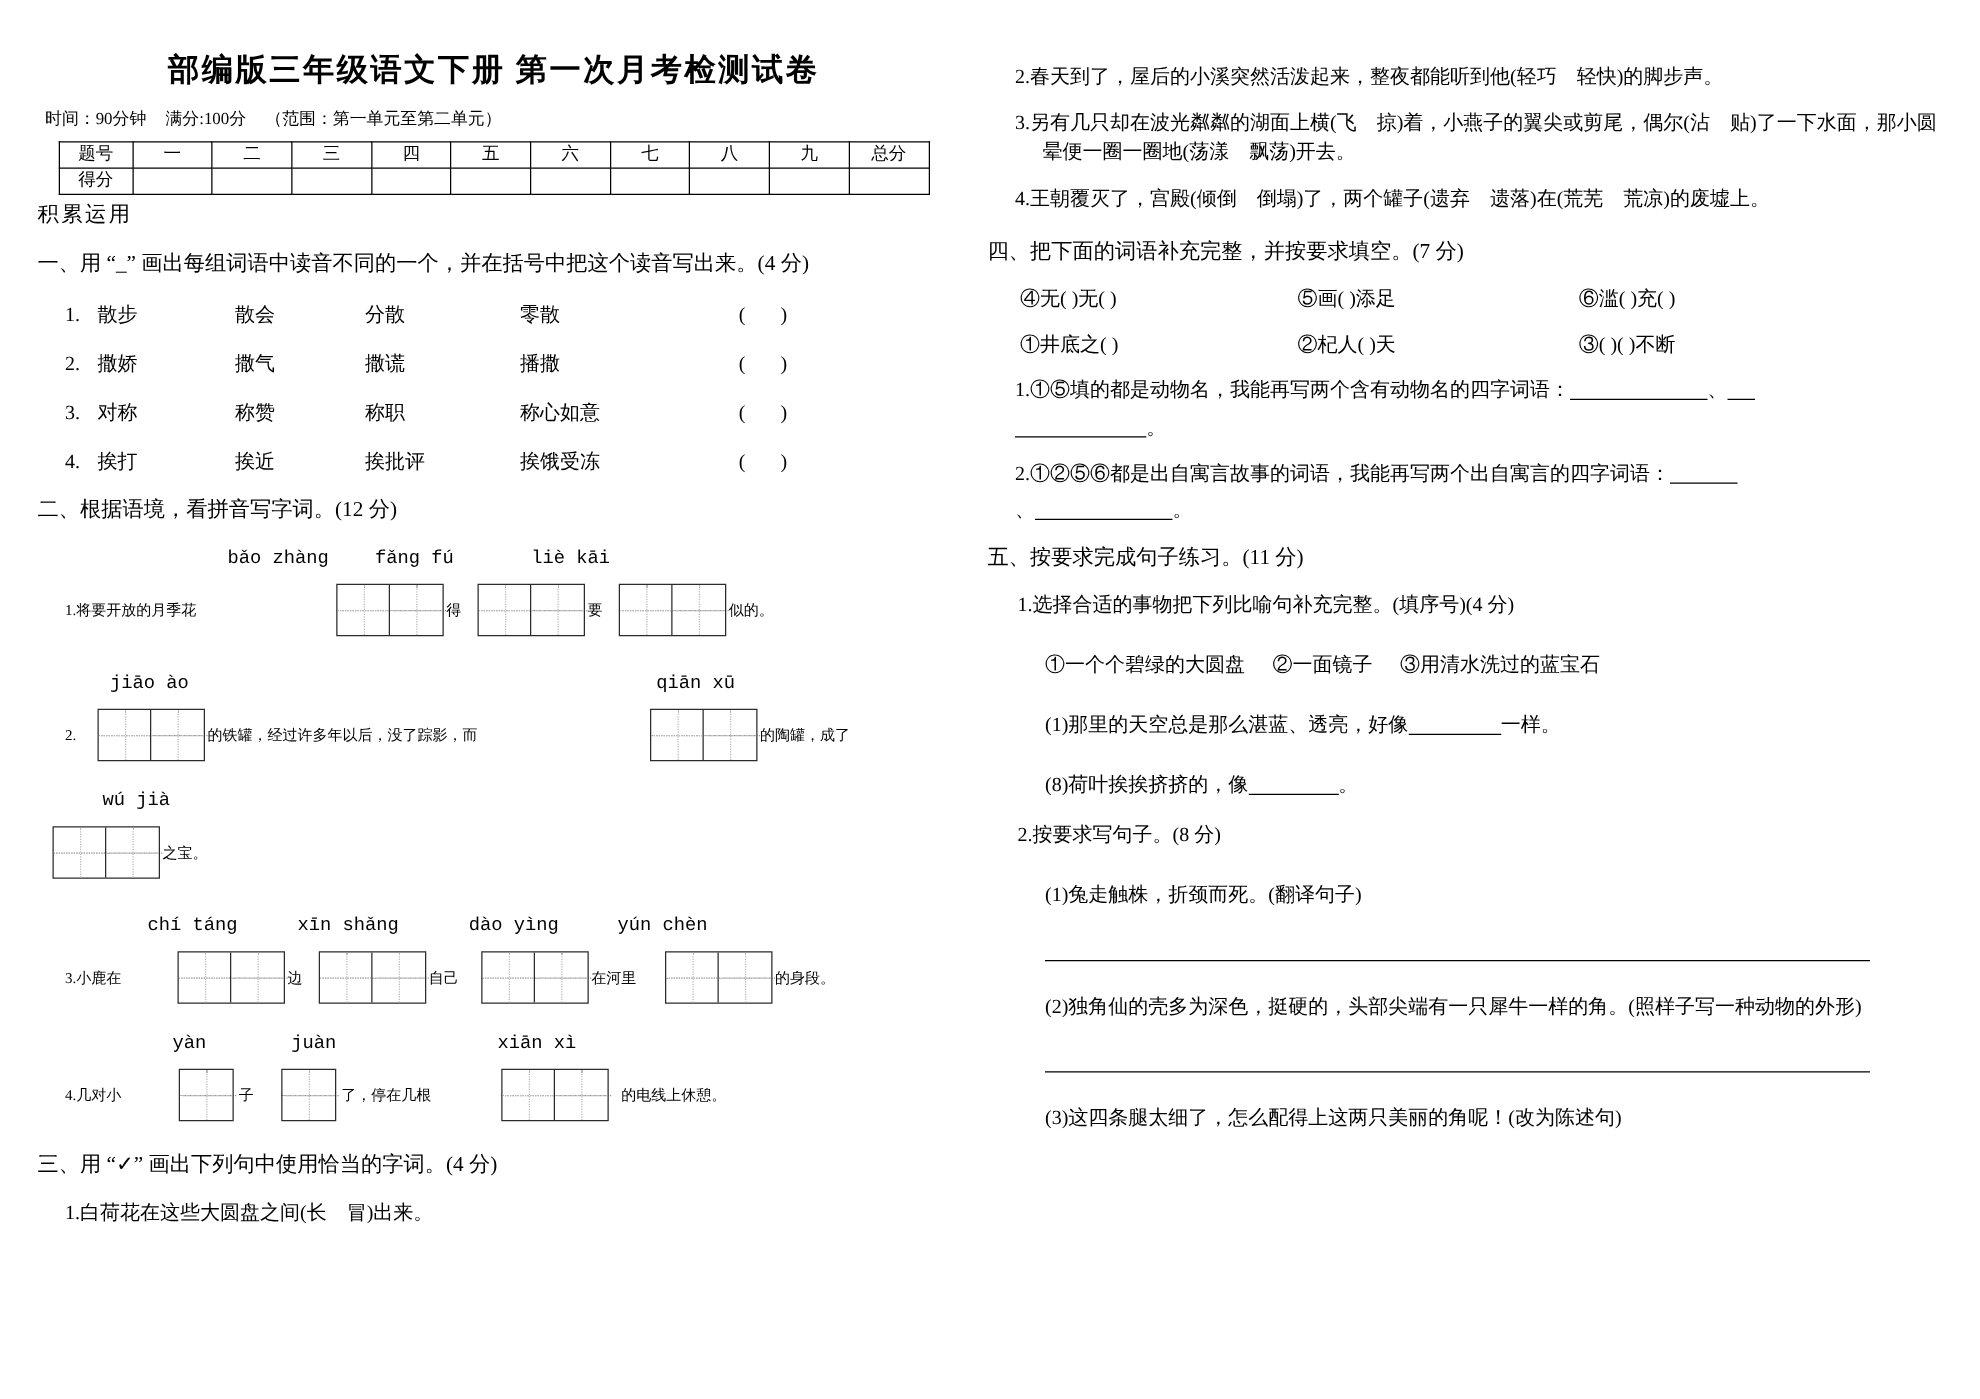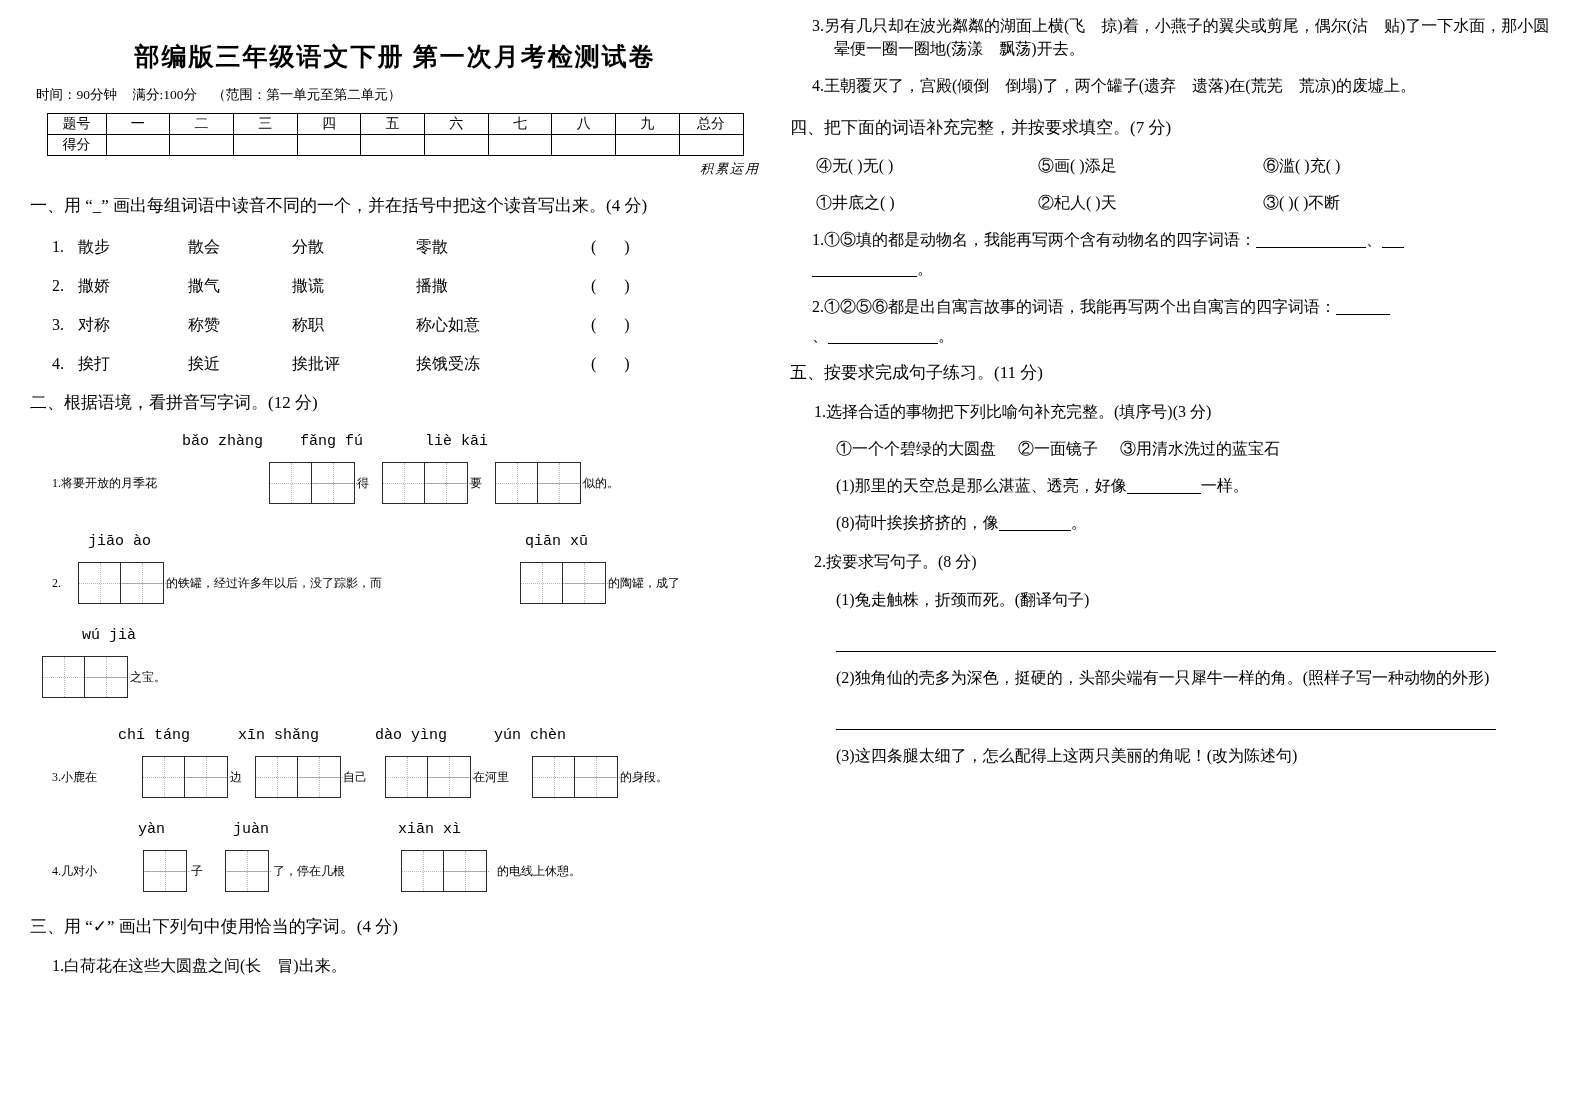--- a/index.html
+++ b/index.html
@@ -57,25 +57,24 @@
     border: 1px solid #000;
     height: 20px;
     text-align: center;
     font-size: 14px;
     padding: 0;
     line-height: 20px;
   }
   table.score td.rowlabel { width: 58px; margin-left: 44px; }
 
   .band-title {
-    text-align: right;
-    font-size: 13px;
+    text-align: left;
+    font-size: 17px;
     margin-top: 4px;
     letter-spacing: 2px;
-    font-style: italic;
   }
 
   
   .q-head {
     font-size: 17px;
     margin-top: 16px;
     line-height: 1.45;
   }
   .q-item {
     font-size: 16px;
@@ -83,21 +82,21 @@
     margin-top: 14px;
     padding-left: 22px;
   }
   .q-item.hang {
     padding-left: 44px;
     text-indent: -22px;
   }
   .sub-item {
     font-size: 16px;
     line-height: 1.45;
-    margin-top: 14px;
+    margin-top: 25px;
     padding-left: 46px;
   }
   .sub-item.hang {
     padding-left: 68px;
     text-indent: -22px;
   }
   .sub-head {
     font-size: 16px;
     line-height: 1.45;
     margin-top: 14px;
@@ -423,20 +422,21 @@
       <span class="txt" style="left:467px;">的电线上休憩。</span>
     </div>
 
     <div class="q-head" style="margin-top:20px;">三、用 “✓” 画出下列句中使用恰当的字词。(4 分)</div>
     <div class="q-item">1.白荷花在这些大圆盘之间(长　冒)出来。</div>
 
   </div>
 
   <div class="col col-right">
 
+    <div class="q-item hang" style="margin-top:50px;">2.春天到了，屋后的小溪突然活泼起来，整夜都能听到他(轻巧　轻快)的脚步声。</div>
     <div class="q-item hang">3.另有几只却在波光粼粼的湖面上横(飞　掠)着，小燕子的翼尖或剪尾，偶尔(沾　贴)了一下水面，那小圆晕便一圈一圈地(荡漾　飘荡)开去。</div>
     <div class="q-item hang">4.王朝覆灭了，宫殿(倾倒　倒塌)了，两个罐子(遗弃　遗落)在(荒芜　荒凉)的废墟上。</div>
 
     <div class="q-head" style="margin-top:18px;">四、把下面的词语补充完整，并按要求填空。(7 分)</div>
 
     <div class="idiom-row">
       <span class="cellA">④无(    )无(    )</span>
       <span class="cellB">⑤画(    )添足</span>
       <span class="cellC">⑥滥(    )充(    )</span>
     </div>
@@ -451,21 +451,21 @@
       <div style="margin-top:6px;"><span class="ul ul-w4"></span><span>。</span></div>
     </div>
 
     <div class="q-item" style="padding-left:22px;">
       <span>2.①②⑤⑥都是出自寓言故事的词语，我能再写两个出自寓言的四字词语：</span><span class="ul ul-w3"></span>
       <div style="margin-top:6px;"><span>、</span><span class="ul ul-w1"></span><span>。</span></div>
     </div>
 
     <div class="q-head" style="margin-top:14px;">五、按要求完成句子练习。(11 分)</div>
 
-    <div class="sub-head">1.选择合适的事物把下列比喻句补充完整。(填序号)(3 分)</div>
+    <div class="sub-head">1.选择合适的事物把下列比喻句补充完整。(填序号)(4 分)</div>
 
     <div class="sub-item" style="white-space:nowrap;">
       <span style="margin-right:22px;">①一个个碧绿的大圆盘</span><span style="margin-right:22px;">②一面镜子</span><span>③用清水洗过的蓝宝石</span>
     </div>
 
     <div class="sub-item">
       <span>(1)那里的天空总是那么湛蓝、透亮，好像</span><span class="ul ul-s"></span><span>一样。</span>
     </div>
     <div class="sub-item">
       <span>(8)荷叶挨挨挤挤的，像</span><span class="ul ul-s2"></span><span>。</span>

